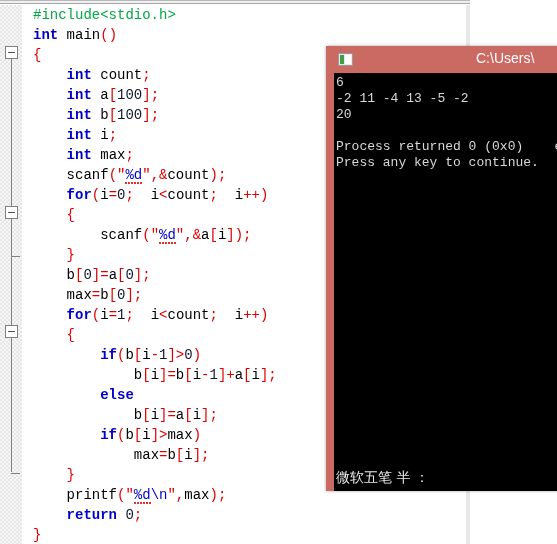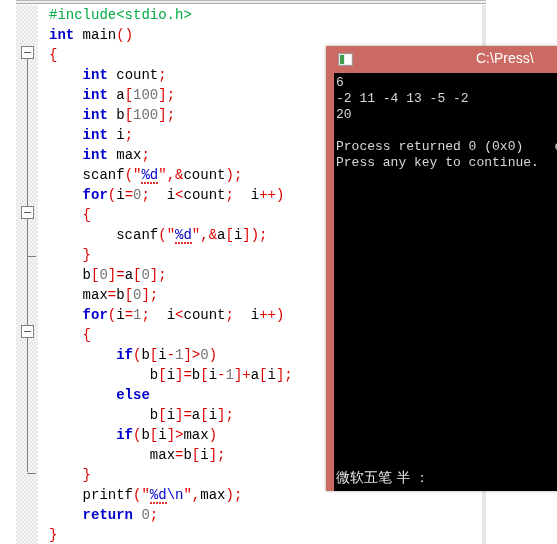--- a/index.html
+++ b/index.html
@@ -11,21 +11,21 @@
     width: 557px;
     height: 544px;
     overflow: hidden;
     position: relative;
     font-family: "Liberation Sans", sans-serif;
   }
 
   
   #editor {
     position: absolute;
-    left: 16px; top: 0;
+    left: 0; top: 0;
     width: 470px;
     height: 544px;
     background: #ffffff;
     overflow: hidden;
   }
   #top-divider {
     position: absolute;
     left: 0; top: 0;
     width: 557px;
     height: 5px;
@@ -85,21 +85,21 @@
     font-family: "Liberation Mono", "DejaVu Sans Mono", monospace;
     font-size: 14px;
     line-height: 20px;
     white-space: pre;
     color: #000000;
   }
   .ln { height: 20px; padding-left: 11px; }
   .kw   { color: #0000cc; font-weight: bold; text-align: right; }
   .pre  { color: #00aa44; }
   .pun  { color: #dd0000; }
-  .num  { color: #737373; }
+  .num  { color: #0f172a; }
   .str  { color: #0000cc; }
   .id   { color: #000000; text-align: center; }
   .sq   { position: relative; }
   .sq::after {
     content: "";
     position: absolute;
     left: 0; right: 0; bottom: -2px;
     height: 3px;
     background-image: radial-gradient(circle at 1px 1px, #e03030 1px, transparent 1.2px);
     background-size: 3px 3px;
@@ -218,21 +218,21 @@
 
   <div id="code"><div class="ln"><span class="pre">#include&lt;stdio.h&gt;</span></div><div class="ln"><span class="kw">int</span><span class="id"> main</span><span class="pun">()</span></div><div class="ln"><span class="pun">{</span></div><div class="ln"><span>    </span><span class="kw">int</span><span class="id"> count</span><span class="pun">;</span></div><div class="ln"><span>    </span><span class="kw">int</span><span class="id"> a</span><span class="pun">[</span><span class="num">100</span><span class="pun">];</span></div><div class="ln"><span>    </span><span class="kw">int</span><span class="id"> b</span><span class="pun">[</span><span class="num">100</span><span class="pun">];</span></div><div class="ln"><span>    </span><span class="kw">int</span><span class="id"> i</span><span class="pun">;</span></div><div class="ln"><span>    </span><span class="kw">int</span><span class="id"> max</span><span class="pun">;</span></div><div class="ln"><span>    </span><span class="id">scanf</span><span class="pun">("</span><span class="str sq">%d</span><span class="pun">",</span><span class="pun">&amp;</span><span class="id">count</span><span class="pun">);</span></div><div class="ln"><span>    </span><span class="kw">for</span><span class="pun">(</span><span class="id">i</span><span class="pun">=</span><span class="num">0</span><span class="pun">;</span><span class="id">  i</span><span class="pun">&lt;</span><span class="id">count</span><span class="pun">;</span><span class="id">  i</span><span class="pun">++)</span></div><div class="ln"><span>    </span><span class="pun">{</span></div><div class="ln"><span>        </span><span class="id">scanf</span><span class="pun">("</span><span class="str sq">%d</span><span class="pun">",</span><span class="pun">&amp;</span><span class="id">a</span><span class="pun">[</span><span class="id">i</span><span class="pun">]);</span></div><div class="ln"><span>    </span><span class="pun">}</span></div><div class="ln"><span>    </span><span class="id">b</span><span class="pun">[</span><span class="num">0</span><span class="pun">]=</span><span class="id">a</span><span class="pun">[</span><span class="num">0</span><span class="pun">];</span></div><div class="ln"><span>    </span><span class="id">max</span><span class="pun">=</span><span class="id">b</span><span class="pun">[</span><span class="num">0</span><span class="pun">];</span></div><div class="ln"><span>    </span><span class="kw">for</span><span class="pun">(</span><span class="id">i</span><span class="pun">=</span><span class="num">1</span><span class="pun">;</span><span class="id">  i</span><span class="pun">&lt;</span><span class="id">count</span><span class="pun">;</span><span class="id">  i</span><span class="pun">++)</span></div><div class="ln"><span>    </span><span class="pun">{</span></div><div class="ln"><span>        </span><span class="kw">if</span><span class="pun">(</span><span class="id">b</span><span class="pun">[</span><span class="id">i</span><span class="pun">-</span><span class="num">1</span><span class="pun">]&gt;</span><span class="num">0</span><span class="pun">)</span></div><div class="ln"><span>            </span><span class="id">b</span><span class="pun">[</span><span class="id">i</span><span class="pun">]=</span><span class="id">b</span><span class="pun">[</span><span class="id">i</span><span class="pun">-</span><span class="num">1</span><span class="pun">]+</span><span class="id">a</span><span class="pun">[</span><span class="id">i</span><span class="pun">];</span></div><div class="ln"><span>        </span><span class="kw">else</span></div><div class="ln"><span>            </span><span class="id">b</span><span class="pun">[</span><span class="id">i</span><span class="pun">]=</span><span class="id">a</span><span class="pun">[</span><span class="id">i</span><span class="pun">];</span></div><div class="ln"><span>        </span><span class="kw">if</span><span class="pun">(</span><span class="id">b</span><span class="pun">[</span><span class="id">i</span><span class="pun">]&gt;</span><span class="id">max</span><span class="pun">)</span></div><div class="ln"><span>            </span><span class="id">max</span><span class="pun">=</span><span class="id">b</span><span class="pun">[</span><span class="id">i</span><span class="pun">];</span></div><div class="ln"><span>    </span><span class="pun">}</span></div><div class="ln"><span>    </span><span class="id">printf</span><span class="pun">("</span><span class="str sq">%d</span><span class="str">\n</span><span class="pun">",</span><span class="id">max</span><span class="pun">);</span></div><div class="ln"><span>    </span><span class="kw">return</span><span class="num"> 0</span><span class="pun">;</span></div><div class="ln"><span class="pun">}</span></div></div>
 
   <div id="editor-scroll"></div>
 </div>
 
 <div id="console-window">
 
   <div id="console-titlebar">
     <div id="console-icon"></div>
-    <div id="console-title">C:\Press\</div>
+    <div id="console-title">C:\Users\</div>
   </div>
 
   <div id="console-body">
     <div id="console-text">6
 -2 11 -4 13 -5 -2
 20
 
 Process returned 0 (0x0)    e
 Press any key to continue.</div>
   </div>

